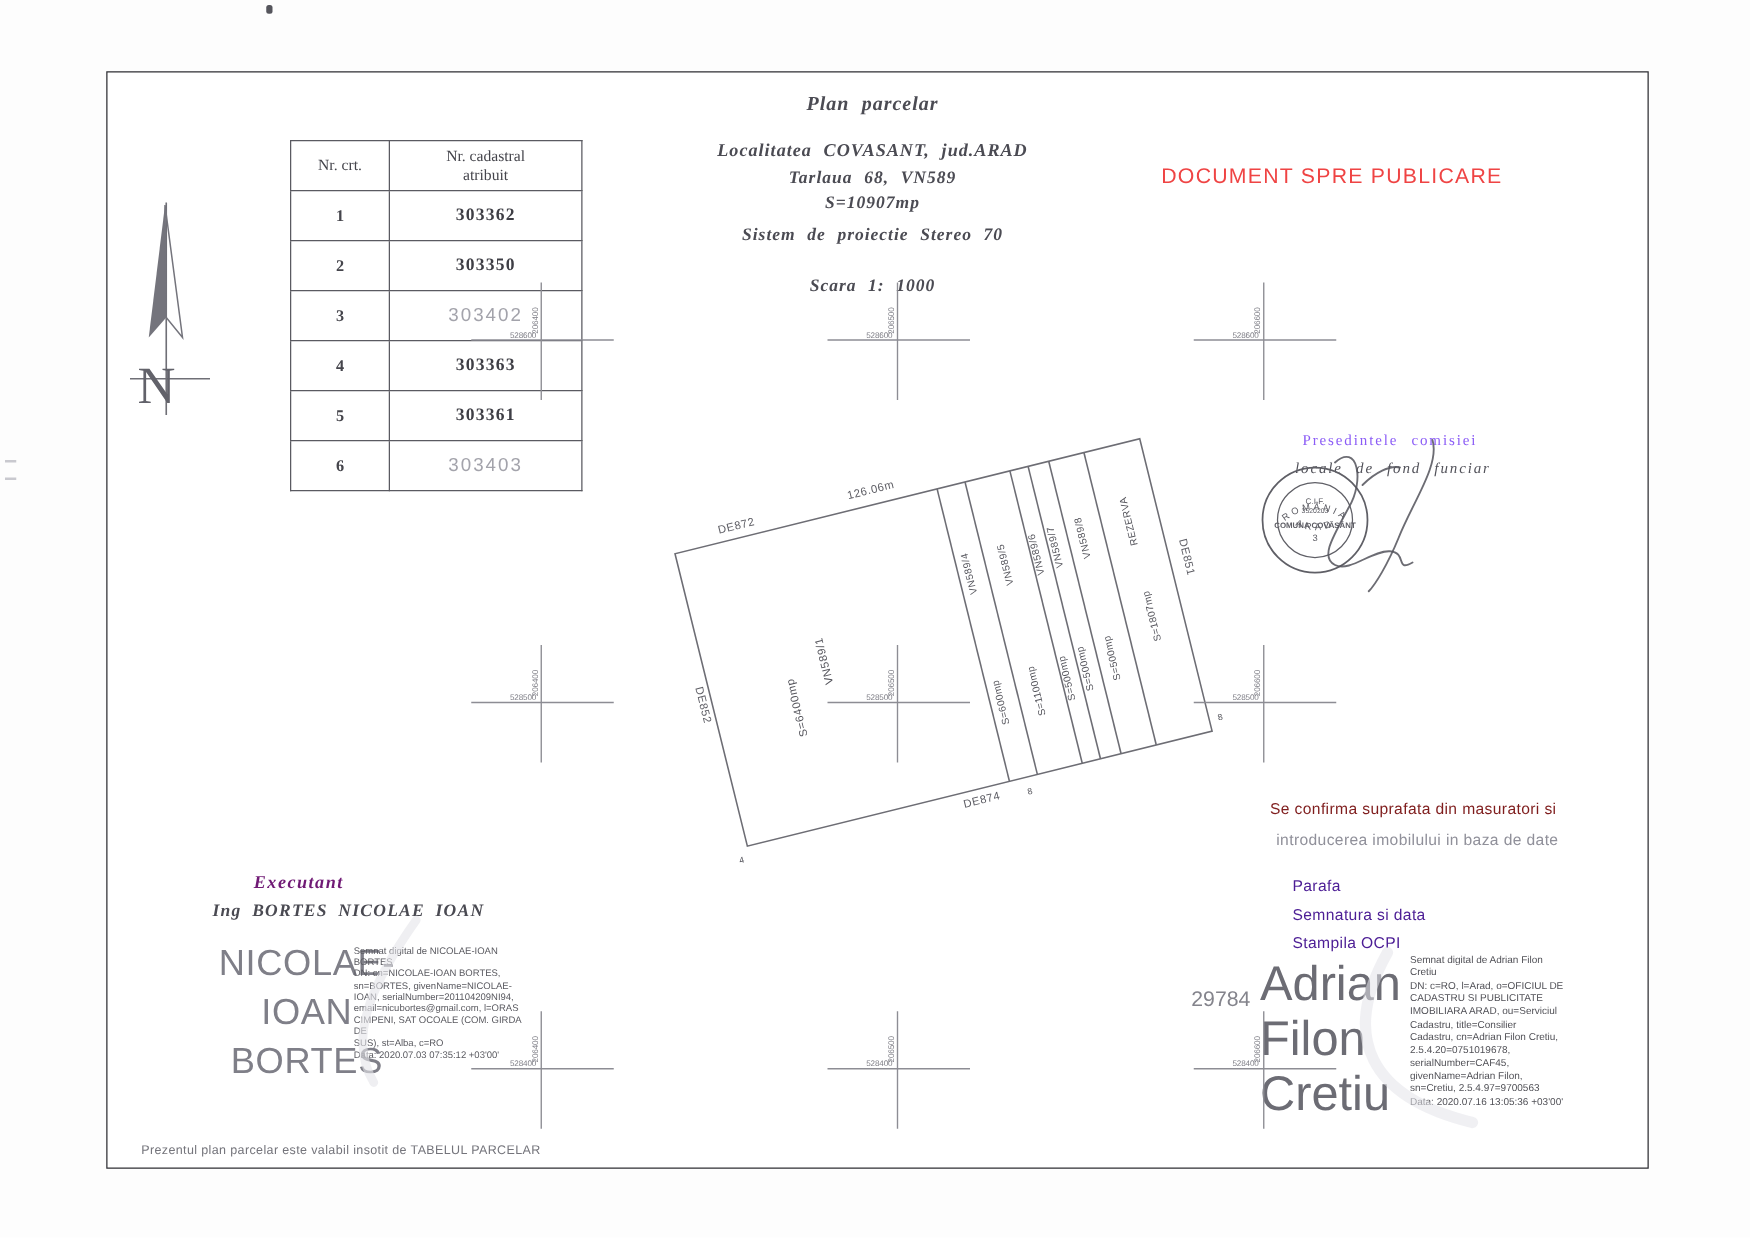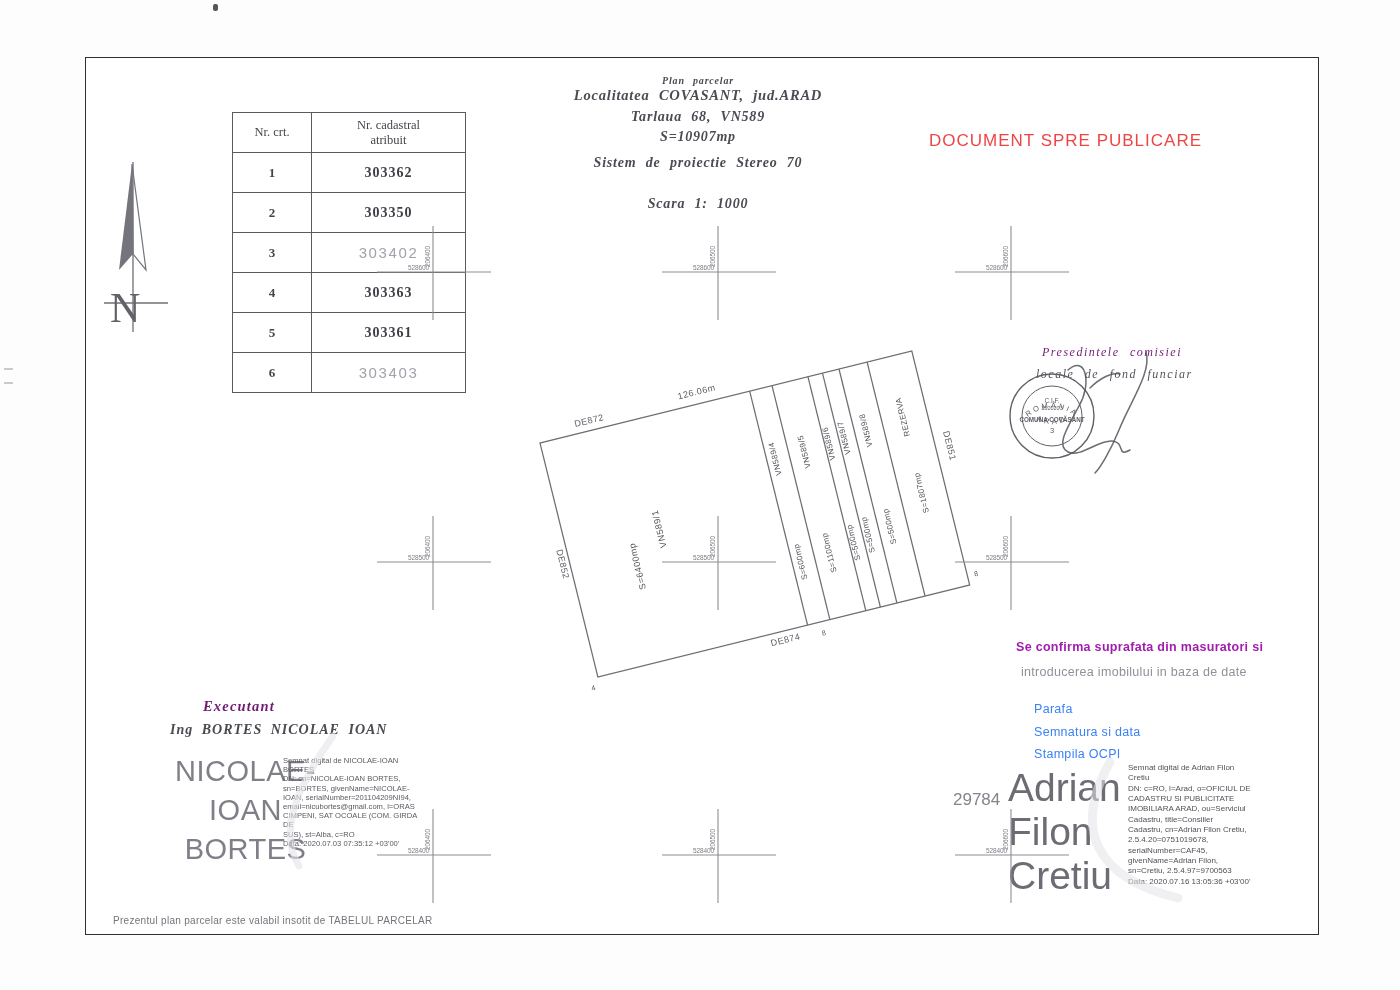--- a/index.html
+++ b/index.html
@@ -12,21 +12,21 @@
   .page-frame{
     left:85px;top:57px;width:1232px;height:876px;
     border:1.6px solid #2e2e33;z-index:1;background:#fff;
   }
   
   .title-block{
     left:553px;top:75px;width:290px;text-align:center;z-index:3;
     font-family:"Liberation Serif",serif;font-style:italic;font-weight:bold;
     color:#4b4b53;letter-spacing:.8px;word-spacing:5px;
   }
-  .title-block .t1{font-size:10px;margin-bottom:1px;}
+  .title-block .t1{font-size:16px;margin-bottom:20px;}
   .title-block .t2{font-size:14.5px;margin-bottom:5px;}
   .title-block .t3{font-size:14px;margin-bottom:4px;}
   .title-block .t4{font-size:14px;margin-bottom:10px;}
   .title-block .t5{font-size:14px;margin-bottom:25px;}
   .title-block .t6{font-size:14px;}
   .watermark{
     left:929px;top:131px;font-size:17px;color:#ef4444;letter-spacing:1px;z-index:3;
   }
   
   .cad-table{
@@ -53,36 +53,36 @@
     left:170px;top:722px;font-family:Liberation Serif, serif;font-style:italic;
     font-weight:bold;font-size:14px;color:#4a4a52;letter-spacing:1px;word-spacing:4px;z-index:3;
   }
   .big-sig-left{
     left:175px;top:752px;font-size:29px;line-height:39px;color:#7f7f88;z-index:3;letter-spacing:.5px;text-align:center;
   }
   .sig-details-left{
     left:283px;top:756px;width:142px;font-size:7.6px;line-height:9.2px;color:#5a5a60;z-index:3;
   }
   
-  .confirm-1{left:1016px;top:640px;font-size:12.5px;color:#a21caf;letter-spacing:.3px;z-index:3;font-weight:bold;}
+  .confirm-1{left:1016px;top:640px;font-size:12.5px;color:#7f1d1d;letter-spacing:.3px;z-index:3;}
   .confirm-2{left:1021px;top:665px;font-size:12.5px;color:#90909a;letter-spacing:.3px;z-index:3;}
-  .confirm-item{font-size:12.5px;color:#3b82f6;letter-spacing:.3px;z-index:3;}
+  .confirm-item{font-size:12.5px;color:#4c1d95;letter-spacing:.3px;z-index:3;}
   .ci1{left:1034px;top:702px;}
   .ci2{left:1034px;top:725px;}
   .ci3{left:1034px;top:747px;}
   .reg-number{left:953px;top:790px;font-size:17px;color:#84848c;z-index:3;}
   .big-sig-right{
     left:1008px;top:753px;font-size:39px;line-height:44px;color:#6c6c74;z-index:3;margin-top:13px;
   }
   .sig-details-right{
     left:1128px;top:763px;width:130px;font-size:8px;line-height:10.35px;color:#515157;z-index:3;
   }
   
-  .president-1{left:1042px;top:345px;font-family:"Liberation Serif",serif;font-style:italic;
-    font-size:12px;color:#701a75;letter-spacing:1.5px;word-spacing:6px;z-index:3;}
+  .president-1{left:1042px;top:345px;font-family:"Liberation Serif",serif;
+    font-size:12px;color:#8b5cf6;letter-spacing:1.5px;word-spacing:6px;z-index:3;}
   .president-2{left:1036px;top:367px;font-family:"Liberation Serif",serif;font-style:italic;
     font-size:12px;color:#52525a;letter-spacing:1.5px;word-spacing:6px;z-index:3;}
   .footer-note{left:113px;top:915px;font-size:10px;color:#74747b;letter-spacing:.3px;z-index:3;}
   
   .artifact-dot{left:213px;top:4px;width:5px;height:7px;background:#55555c;border-radius:2px;z-index:3;}
   .artifact-edge{left:4px;top:368px;width:9px;height:12px;border-top:2px solid #c9c9cf;border-bottom:2px solid #c9c9cf;z-index:3;}
   
   .overlay{left:0;top:0;z-index:6;pointer-events:none;}
   .crossline{stroke:#8d8d94;stroke-width:1.1;}
   .crosslabel{font-family:"Liberation Sans",sans-serif;font-size:6.5px;fill:#7e7e86;letter-spacing:-.1px;}

